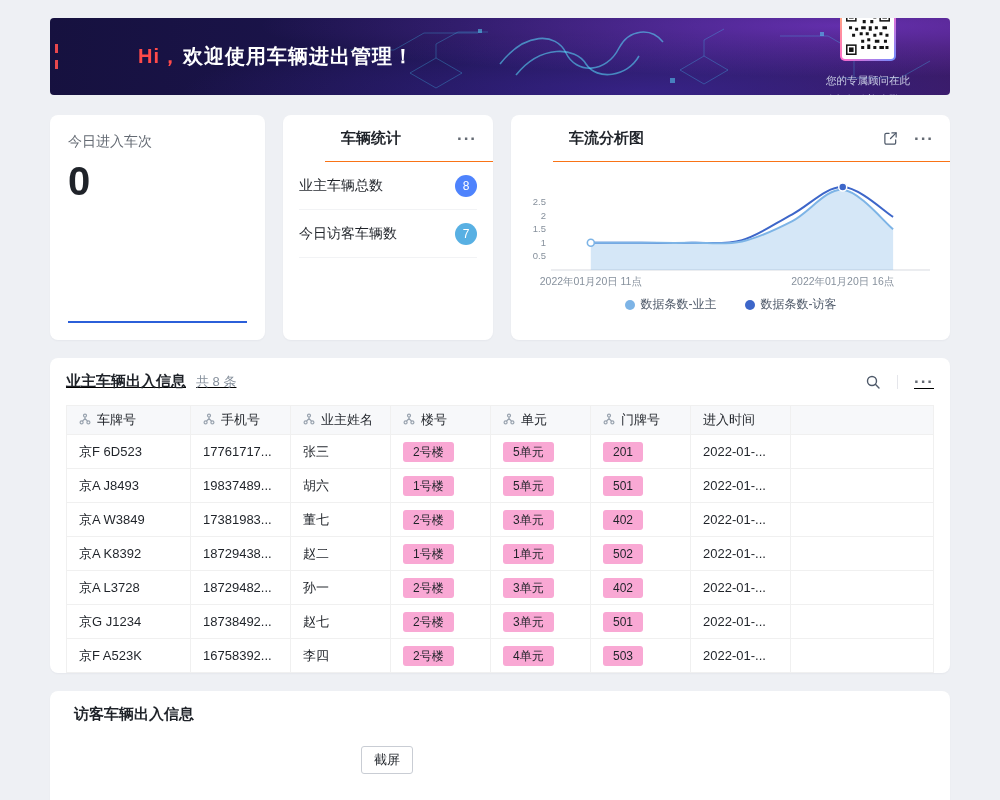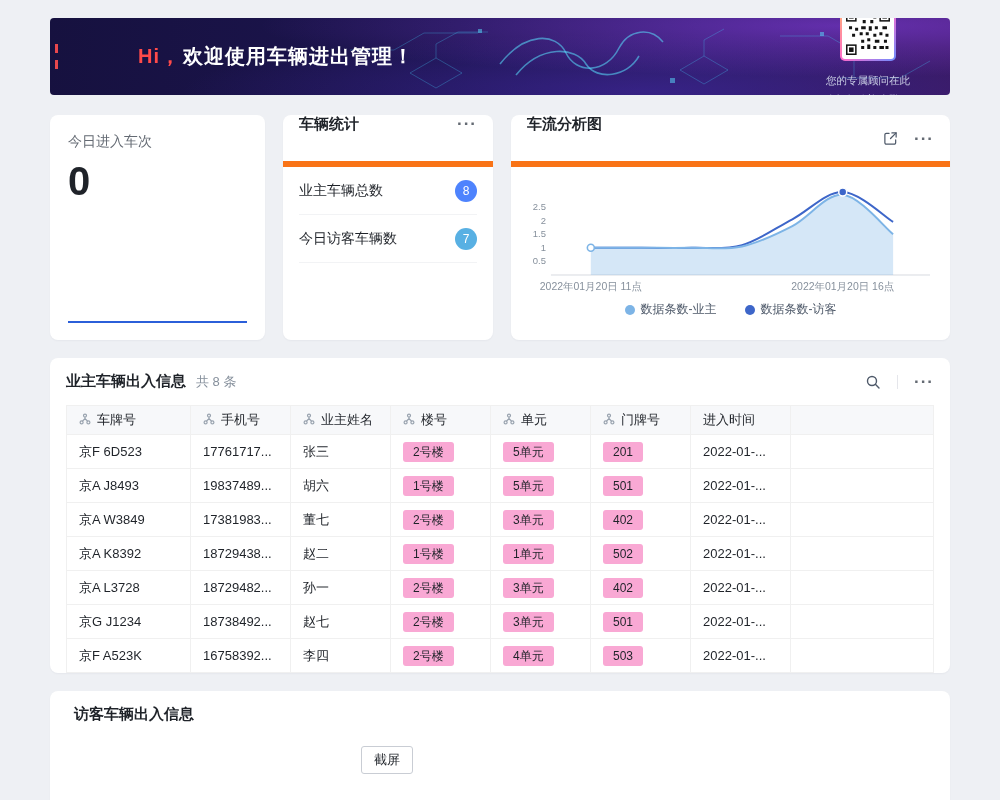--- a/index.html
+++ b/index.html
@@ -30,40 +30,40 @@
 
   
   .card{background:#fff;border-radius:8px;box-shadow:0 1px 2px rgba(31,35,41,.04);box-sizing:border-box;}
   .cards-row{display:flex;gap:18px;margin-top:20px;}
   .entry-card{width:215px;height:225px;position:relative;padding:18px;}
   .entry-label{font-size:14px;color:#646a73;}
   .entry-value{font-size:40px;font-weight:600;color:#1f2329;margin-top:10px;line-height:1;}
   .entry-line{position:absolute;left:18px;right:18px;bottom:17px;height:2px;background:#2b5fd9;}
 
   .stats-card{width:210px;height:225px;}
-  .card-head{height:46px;display:flex;justify-content:space-between;padding:0 16px;border-bottom:6px solid #f97316;}
+  .card-head{height:46px;display:flex;align-items:center;justify-content:space-between;padding:0 16px;border-bottom:1px solid #f97316;margin-left:42px;}
   .card-title{font-size:15px;font-weight:700;color:#1f2329;}
   .more{color:#646a73;font-size:17px;font-weight:700;letter-spacing:1px;line-height:1;cursor:pointer;user-select:none;}
   .stats-list{padding:0 16px;}
   .stat-item{display:flex;align-items:center;justify-content:space-between;height:47px;border-bottom:1px solid #f2f3f5;font-size:14px;color:#1f2329;}
   .badge{min-width:22px;height:22px;border-radius:11px;color:#fff;font-size:12px;display:inline-flex;align-items:center;justify-content:center;padding:0 4px;box-sizing:border-box;}
 
   .chart-card{flex:1;height:225px;}
   .head-actions{display:flex;align-items:center;gap:16px;}
   .icon-btn{display:inline-flex;align-items:center;cursor:pointer;}
   .v-divider{width:1px;height:14px;background:#e5e6eb;display:inline-block;}
   .chart-wrap{padding:8px 10px 0;}
   #flow-chart-svg{width:100%;height:122px;display:block;}
   .legend{display:flex;justify-content:center;align-items:center;gap:28px;padding:4px 0 8px;font-size:12px;color:#4e5969;}
   .legend-item{display:inline-flex;align-items:center;cursor:pointer;}
   .legend-item .dot{width:10px;height:10px;border-radius:50%;display:inline-block;margin-right:6px;}
 
   
   .table-card{margin-top:18px;}
-  .table-head{height:47px;display:flex;align-items:center;justify-content:space-between;padding:0 16px;}
+  .table-head{height:47px;display:flex;align-items:center;justify-content:space-between;padding:0 16px;text-decoration:underline;}
   .table-title-group{display:flex;align-items:baseline;}
   .count{font-size:13px;color:#86909c;margin-left:10px;font-weight:400;}
   .data-table{width:calc(100% - 32px);margin:0 16px 10px;border-collapse:collapse;table-layout:fixed;font-size:13px;color:#1f2329;}
   .data-table th,.data-table td{border:1px solid #f0f0f0;text-align:left;overflow:hidden;white-space:nowrap;text-overflow:ellipsis;}
   .data-table th{background:#f7f8fa;font-weight:400;padding:5px 12px;height:18px;color:#1f2329;}
   .data-table td{padding:6px 12px;height:21px;background:#fff;}
   .hicon{display:inline-block;vertical-align:-1px;margin-right:6px;}
   .tag{display:inline-block;background:#f9a8d4;border-radius:3px;padding:1px 10px;font-size:12px;line-height:18px;color:#1f2329;}
 
   

